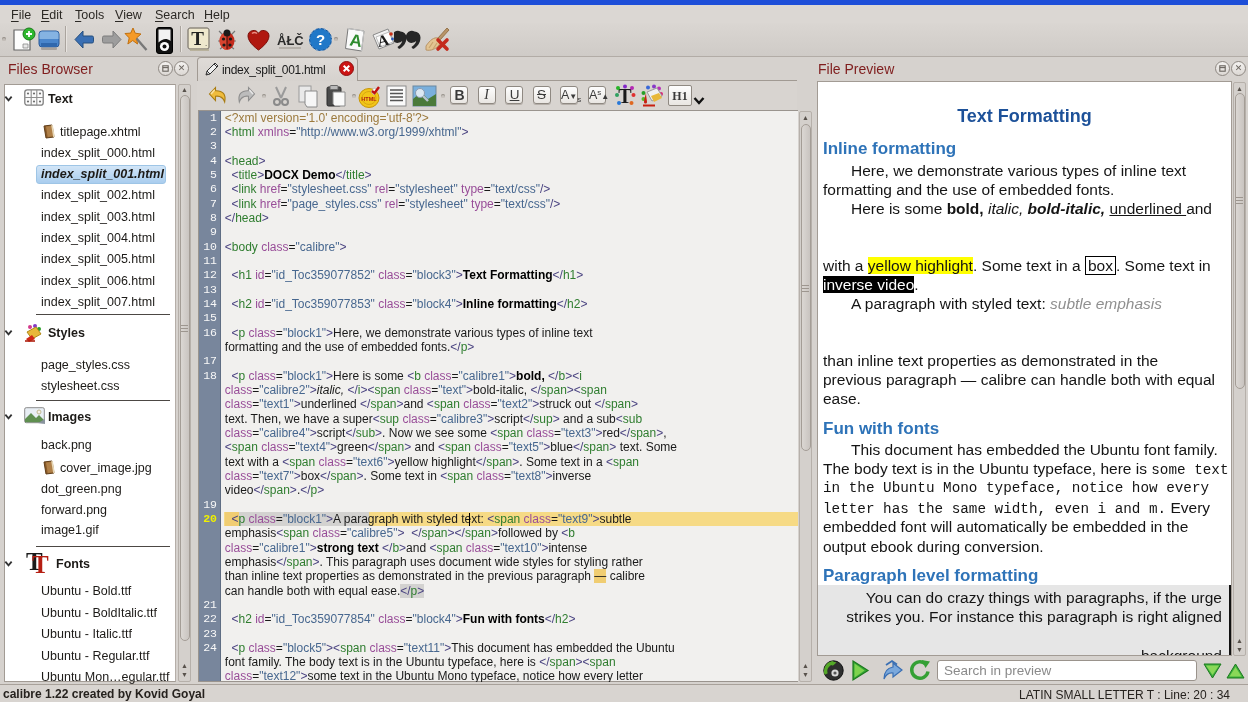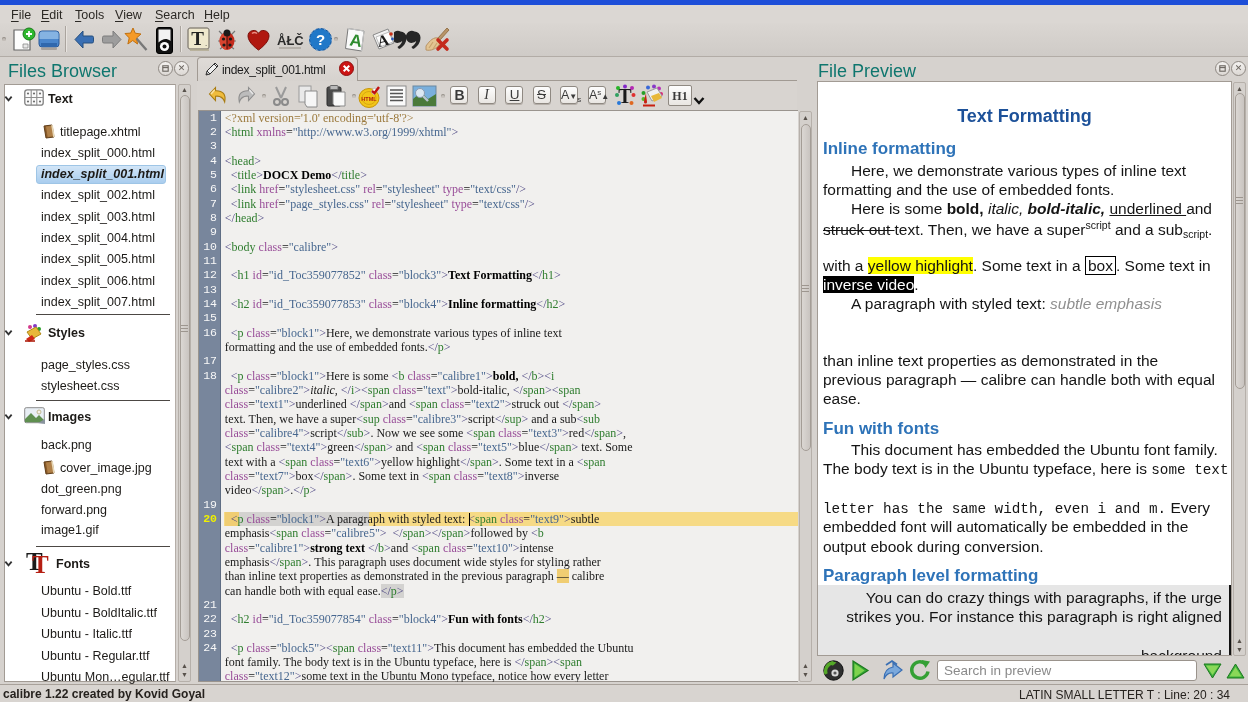--- a/index.html
+++ b/index.html
@@ -5,40 +5,40 @@
 html,body{width:1248px;height:702px;overflow:hidden}
 body{font-family:"Liberation Sans",sans-serif;background:#d6d2ce;position:relative}
 .abs{position:absolute}
 #menubar{left:0;top:0;width:1248px;height:23px;background:#dbd7d3;border-top:5px solid #1d4ed8}
 .mi{position:absolute;top:2.5px;font-size:12.5px;color:#2c2925}
 .mi u{text-decoration:underline;text-underline-offset:2px}
 #toolbar{left:0;top:23px;width:1248px;height:34px;background:linear-gradient(#dad6d2,#cfcbc7);border-bottom:1px solid #b2aca6}
 .sep{position:absolute;top:3px;width:1px;height:26px;background:#aaa49e;box-shadow:1px 0 0 #e8e4e0}
 .tbi{position:absolute;top:4px}
 
-.dockhead{font-size:18px;color:#0f766e}
+.dockhead{font-size:14px;color:#7f1d1d}
 .rbtn{position:absolute;width:15px;height:15px;border:1px solid #8e8882;border-radius:50%;background:linear-gradient(#f4f2f0,#dcd8d4);color:#6a655f;font-size:9px;line-height:13px;text-align:center}
 
 #leftwhite{left:4px;top:84px;width:172px;height:598px;background:#fff;border:1px solid #a29b94;border-right:1px solid #b5aea8}
 .trow{position:absolute;font-size:12.5px;color:#1c1a17;white-space:nowrap}
 .thead{font-weight:bold}
 .tsep{position:absolute;left:36px;width:134px;height:1px;background:#4c4844}
 .caret{position:absolute;width:9px;height:9px}
 
 .sbtrack{position:absolute;background:#d4d0cc;border:1px solid #b6b0aa;border-radius:2px}
 .sbthumb{position:absolute;background:linear-gradient(90deg,#dbd7d3,#c9c4c0);border:1px solid #a49d96;border-radius:5px}
 .sbgrip{position:absolute;width:7px;height:1px;background:#9d968f}
 .scaret{position:absolute;font-size:7px;color:#57514b;line-height:7px}
 
 #tab{left:197px;top:57px;width:161px;height:24px;background:linear-gradient(#dfdbd7,#d6d2ce);border:1px solid #a19a93;border-bottom:none;border-radius:4px 4px 0 0}
 #edtoolbar{left:197px;top:81px;width:600px;height:29px;background:#d8d4d0}
 #edframe{left:198px;top:110px;width:600px;height:572px;background:#f1f0ee;border:1px solid #9a948e;border-right:none}
 #gutter{left:199px;top:111px;width:22px;height:570px;background:#78869c;border-right:1px solid #5f6d83}
 .gl{position:absolute;left:199px;width:18px;text-align:right;font-size:11.5px;font-family:"Liberation Mono",monospace;color:#f8f8f8;line-height:14.333px}
-#code{left:224.8px;top:110.7px;width:573px;height:571px;font-family:Liberation Serif, serif;font-size:12px;line-height:14.333px;white-space:pre;color:#191919;overflow:hidden}
+#code{left:224.8px;top:110.7px;width:573px;height:571px;font-family:Liberation Sans, sans-serif;font-size:12px;line-height:14.333px;white-space:pre;color:#191919;overflow:hidden}
 #code div{height:14.333px}
 .t{color:#2f7d2f}.d{color:#4a4380}.a{color:#984d98}.v{color:#47678f}.x{color:#9c7a3e}
 .bb{font-weight:bold;color:#000}.it{font-style:italic}
 .m{background:#d3d2d0}
 .hlrow{position:absolute;left:223.5px;width:574px;height:14.333px;background:#f6da85}
 .hlsp{background:#f0cd72}
 
 #pvwhite{left:817px;top:81px;width:415px;height:575px;background:#fff;border:1px solid #a29b94;overflow:hidden}
 .pv{position:absolute;white-space:nowrap;font-size:15.5px;color:#141414}
 .pvh{font-weight:bold;color:#2e73b8;font-size:17px}
@@ -383,30 +383,30 @@
       <path d="M0.8 2.6h5.4" stroke="#6a655f" stroke-width="1.1"></path>
     </svg></div>
 <div class="rbtn" style="left:1231px;top:60.5px">✕</div>
 <div id="pvwhite" class="abs">
 <div id="p5bg"></div>
 <div class="pv pvh" style="left:0;top:23.5px;width:413px;text-align:center;font-size:18px;color:#1d5199">Text Formatting</div>
 <div class="pv pvh" style="left:5px;top:56.5px">Inline formatting</div>
 <div class="pv" style="left:33px;top:80px">Here, we demonstrate various types of inline text</div>
 <div class="pv" style="left:5px;top:99px">formatting and the use of embedded fonts.</div>
 <div class="pv" style="left:33px;top:118px">Here is some <b>bold,</b> <i>italic,</i> <b><i>bold-italic,</i></b> <u>underlined </u>and</div>
-<div class="pv" style="left:5px;top:137px"><s>struck out </s>text. Then, we have a super<span style="font-size:10.5px;vertical-align:6px">script</span> and a sub<span style="font-size:10.5px;vertical-align:-3px">script</span>.</div>
 <div class="pv" style="left:5px;top:175px">with a <span class="yhl">yellow highlight</span>. Some text in a <span class="box">box</span>. Some text in</div>
 <div class="pv" style="left:5px;top:194px"><span class="inv">inverse video</span>.</div>
 <div class="pv" style="left:33px;top:213px">A paragraph with styled text: <span class="sub1">subtle emphasis</span></div>
 <div class="pv" style="left:5px;top:270px">than inline text properties as demonstrated in the</div>
 <div class="pv" style="left:5px;top:289px">previous paragraph — calibre can handle both with equal</div>
 <div class="pv" style="left:5px;top:308px">ease.</div>
 <div class="pv pvh" style="left:5px;top:336.5px">Fun with fonts</div>
 <div class="pv" style="left:33px;top:359px">This document has embedded the Ubuntu font family.</div>
 <div class="pv" style="left:5px;top:378px">The body text is in the Ubuntu typeface, here is <span class="mono">some text</span></div>
+<div class="pv mono" style="left:5px;top:397.5px">in the Ubuntu Mono typeface, notice how every</div>
 <div class="pv" style="left:5px;top:416.8px"><span class="mono">letter has the same width, even i and m.</span> Every</div>
 <div class="pv" style="left:5px;top:436.1px">embedded font will automatically be embedded in the</div>
 <div class="pv" style="left:5px;top:455.5px">output ebook during conversion.</div>
 <div class="pv pvh" style="left:5px;top:483.5px">Paragraph level formatting</div>
 <div class="pv" style="right:9px;top:506.5px">You can do crazy things with paragraphs, if the urge</div>
 <div class="pv" style="right:9px;top:526px">strikes you. For instance this paragraph is right aligned</div>
 <div class="pv" style="right:9px;top:565px">background</div>
 </div>
 <div class="sbtrack" style="left:1233px;top:82px;width:13px;height:574px"></div>
 <div class="scaret" style="left:1236px;top:85px">▲</div>

